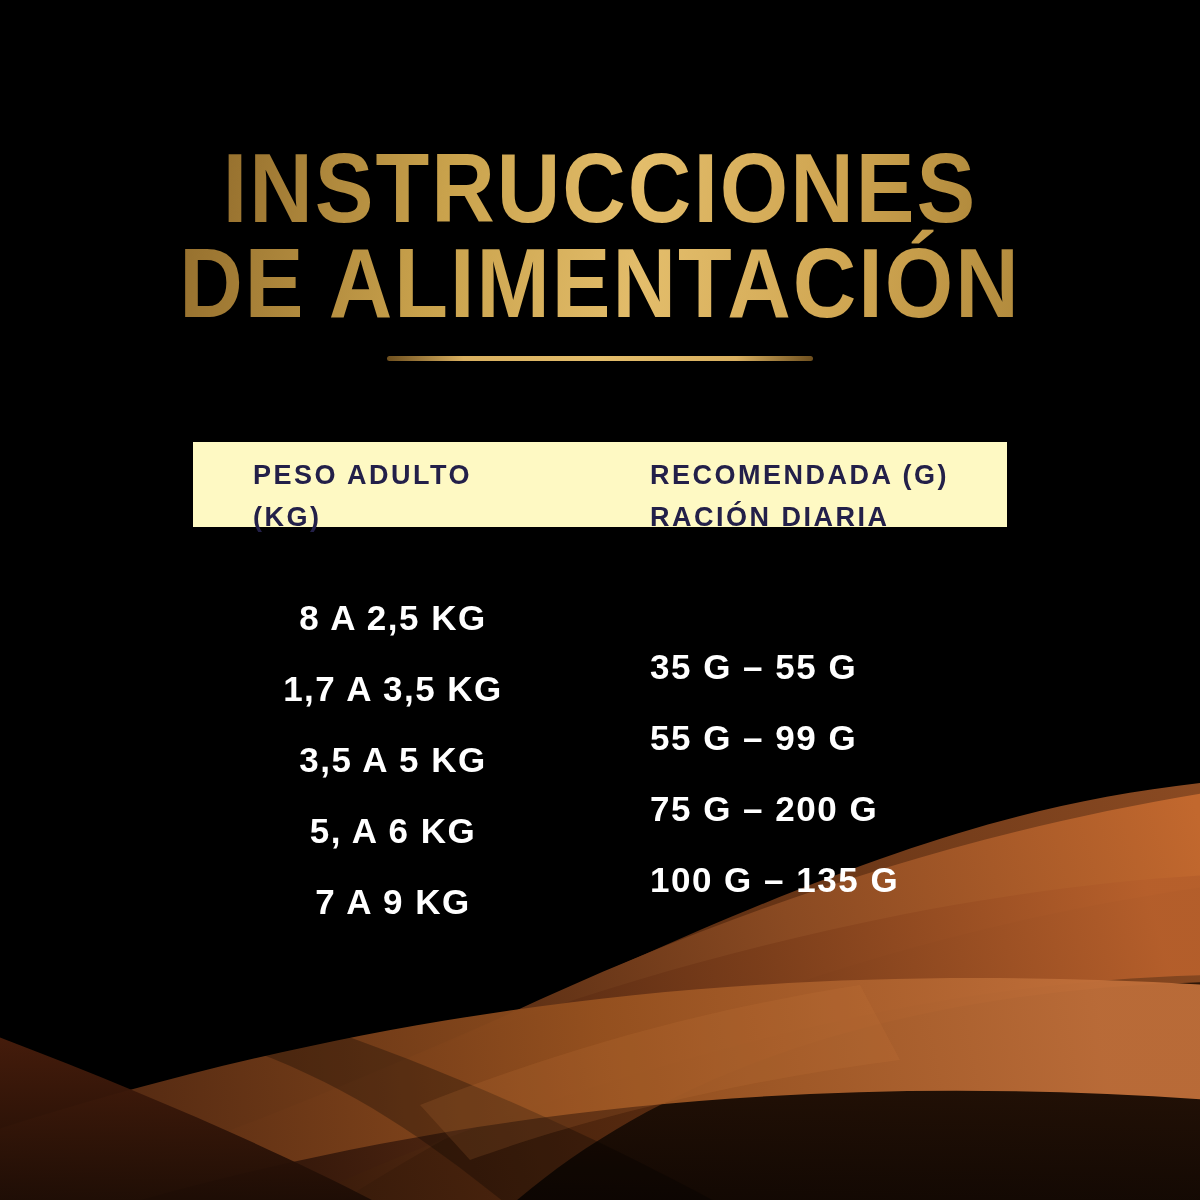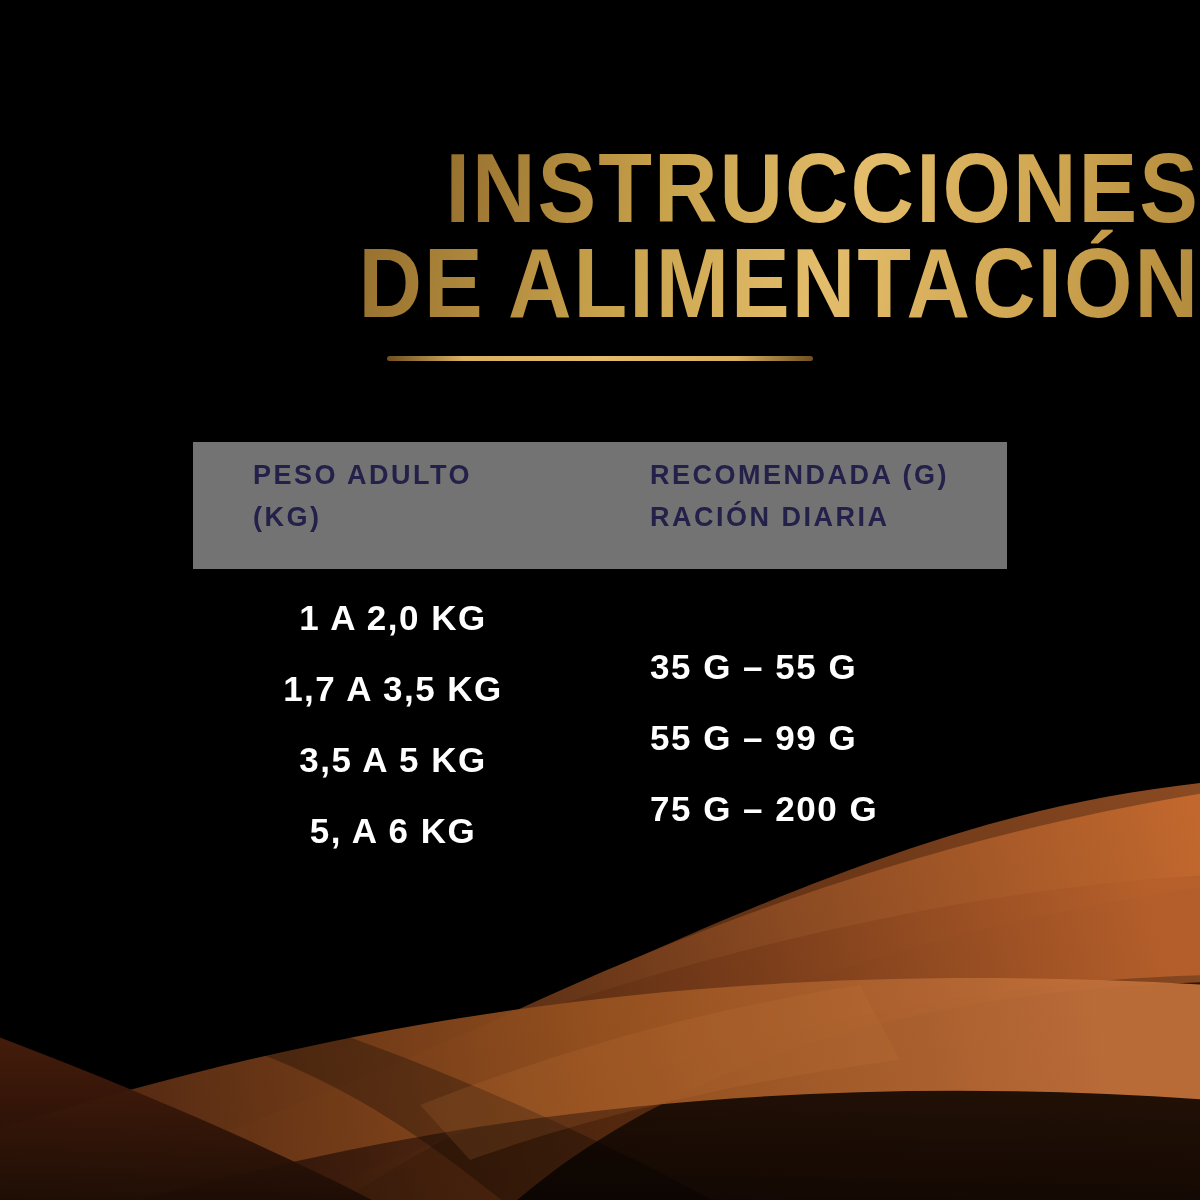--- a/index.html
+++ b/index.html
@@ -4,38 +4,38 @@
 <style>
   html,body{margin:0;padding:0;background:#000;}
   .stage{
     position:relative;width:1200px;height:1200px;background:#000;
     overflow:hidden;font-family:"Liberation Sans",sans-serif;
   }
   .swoosh{position:absolute;left:0;bottom:0;width:1200px;height:520px;display:block;}
   
   .title{
     position:absolute;top:140px;left:0;width:1200px;margin:0;
-    text-align:right;font-weight:bold;font-size:88px;line-height:95px;
+    text-align:center;font-weight:bold;font-size:88px;line-height:95px;
     letter-spacing:2px;color:#c9a24c;
   }
   .title-line{display:inline-block;transform:scale(1,1.12);white-space:nowrap;}
   @supports ((-webkit-background-clip:text) or (background-clip:text)){
     .title-line{
       background:linear-gradient(100deg,#96702e 0%,#c9a24c 30%,#e3bd6b 55%,#cfa551 80%,#b18a3c 100%);
       -webkit-background-clip:text;background-clip:text;color:transparent;
     }
   }
   .divider{
     position:absolute;left:387px;top:356px;width:426px;height:5px;border-radius:3px;
     background:linear-gradient(90deg,#6e4f1e 0%,#d9b060 18%,#e3bd6b 50%,#d9b060 82%,#6e4f1e 100%);
   }
   
   .table-header{
-    position:absolute;left:193px;top:442px;width:814px;height:127px;
-    background:#737373;display:flex;align-items:center;box-sizing:border-box;
+    position:absolute;left:193px;top:442px;width:814px;height:85px;
+    background:#fef9c3;display:flex;align-items:center;box-sizing:border-box;
   }
   .th{color:#232049;font-weight:bold;font-size:27px;line-height:42px;letter-spacing:2.5px;}
   .th-col1{position:absolute;left:60px;top:12px;}
   .th-col2{position:absolute;left:457px;top:12px;}
   
   .table-body{position:absolute;left:193px;top:582px;width:814px;}
   .trow{position:relative;height:71px;}
   .cell{
     position:absolute;color:#ffffff;font-weight:bold;font-size:35px;
     letter-spacing:1.5px;white-space:nowrap;
@@ -101,29 +101,33 @@
       <div>(KG)</div>
     </div>
     <div class="th th-col2">
       <div>RECOMENDADA (G)</div>
       <div>RACIÓN DIARIA</div>
     </div>
   </div>
 
   <div class="table-body">
     <div class="trow">
-      <div class="cell cell-weight">1 A 2,0 KG</div>
+      <div class="cell cell-weight">8 A 2,5 KG</div>
     </div>
     <div class="trow">
       <div class="cell cell-weight">1,7 A 3,5 KG</div>
       <div class="cell cell-ration">35 G – 55 G</div>
     </div>
     <div class="trow">
       <div class="cell cell-weight">3,5 A 5 KG</div>
       <div class="cell cell-ration">55 G – 99 G</div>
     </div>
     <div class="trow">
       <div class="cell cell-weight">5, A 6 KG</div>
       <div class="cell cell-ration">75 G – 200 G</div>
     </div>
+    <div class="trow">
+      <div class="cell cell-weight">7 A 9 KG</div>
+      <div class="cell cell-ration">100 G – 135 G</div>
+    </div>
   </div>
 
 </div>
 
 </body></html>

